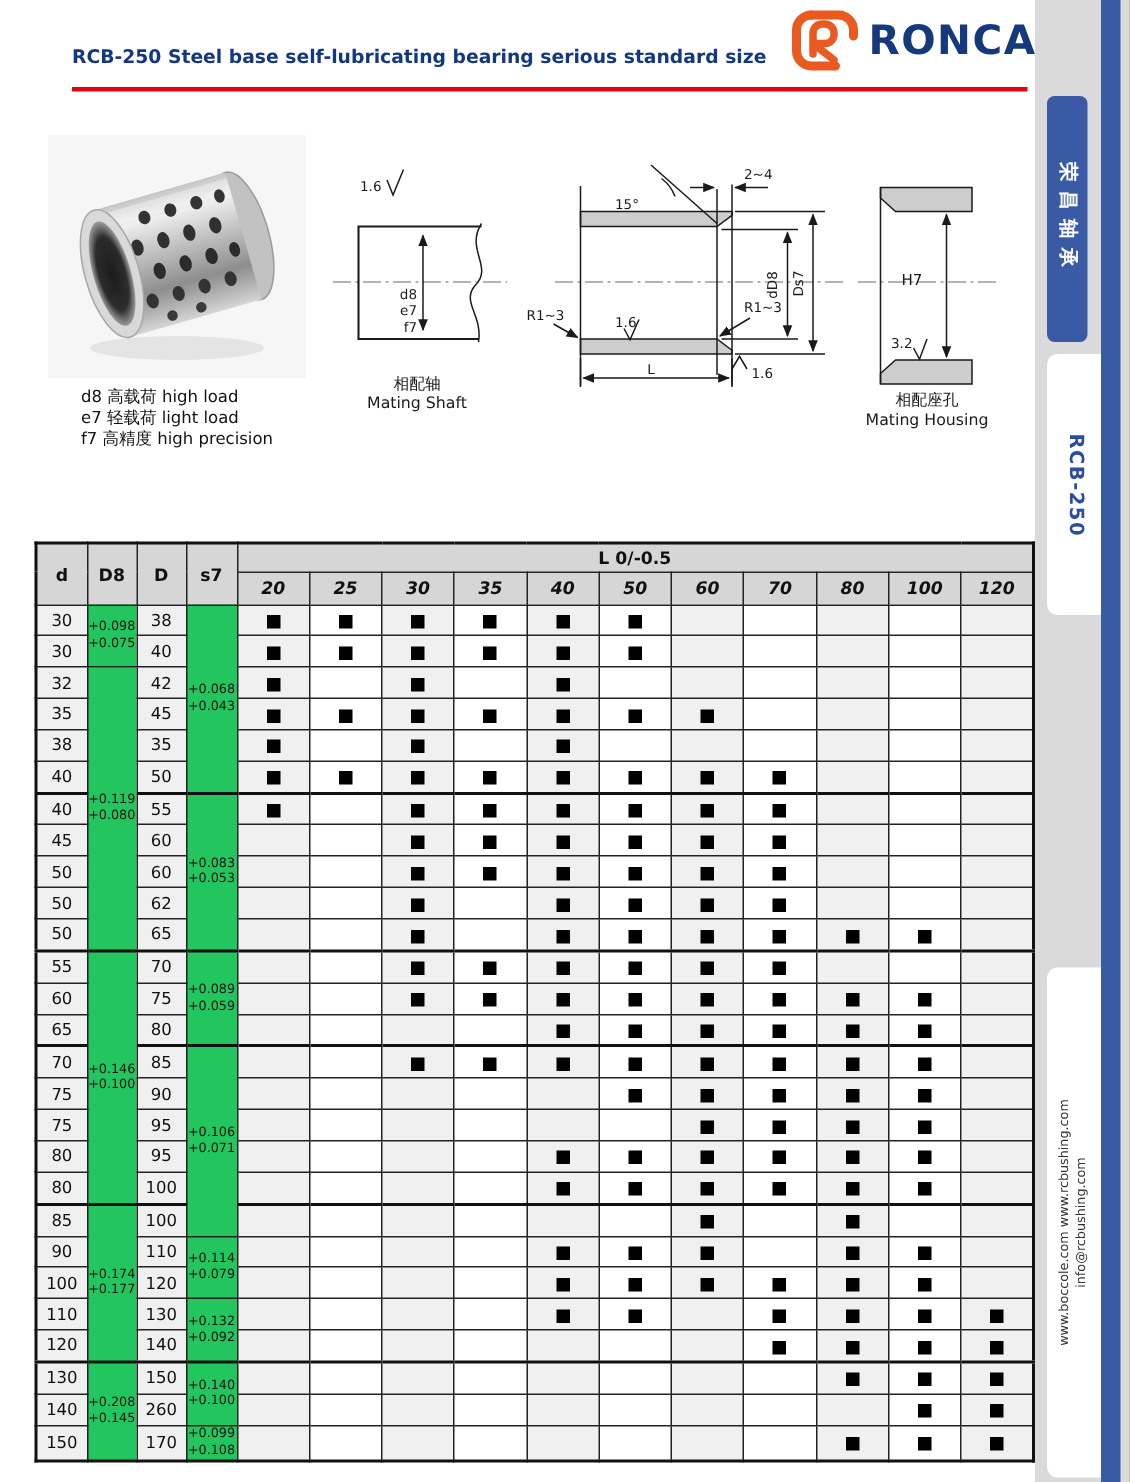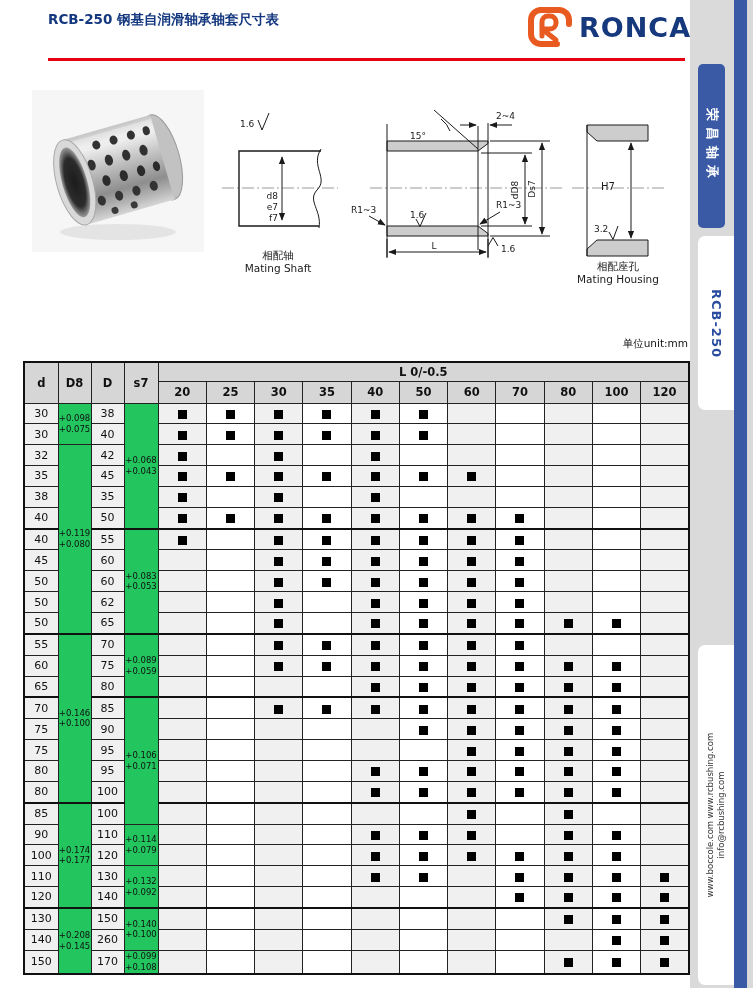--- a/index.html
+++ b/index.html
@@ -35,34 +35,34 @@
   .dline { stroke:#1a1a1a; stroke-width:1; fill:none; }
   .dthick { stroke:#1a1a1a; stroke-width:1.4; fill:none; }
   .cline { stroke:#9a9a9a; stroke-width:1; stroke-dasharray:12 3 2 3; fill:none; }
   .metal { fill:#cdcdcd; stroke:#1a1a1a; stroke-width:1; }
   
   .unit-label { position:absolute; left:430px; top:337px; width:258px; text-align:right; font-size:10.5px; color:#111; }
   .tblwrap { position:absolute; left:23px; top:361px; width:667px; height:614px; }
   table { width:100%; height:100%; border-collapse:collapse; table-layout:fixed; border:2px solid #111; }
   th, td { border:1px solid #222; text-align:center; vertical-align:middle; padding:0; color:#111; }
   thead th { background:#d6d6d6; font-size:11.5px; font-weight:bold; }
-  tr.hrow1 { height:19px; } tr.hrow2 { height:22px; }
+  tr.hrow1 { height:19px; } tr.hrow2 { height:22px;font-style:italic; }
   td.num { font-size:11px; }
   td.tol { font-size:8.5px; line-height:1.25; background:#22c55e; }
   .shade { background:#f0f0f0; }
   .white { background:#fff; }
   tr.thick-top td { border-top:2px solid #111; }
   .sq { display:inline-block; width:9px; height:9px; background:#000; vertical-align:middle; }
 </style>
 </head>
 <body>
 
 <div id="page">
 
-  <div class="title-zh">RCB-250 钢基自润滑轴承轴套尺寸表</div>
+  <div class="title-en">RCB-250 Steel base self-lubricating bearing serious standard size</div>
 
   <div class="logo">
     <svg width="48" height="42" viewBox="0 0 48 42">
       <path d="M14 4 h18 a10 10 0 0 1 10 10 v4" fill="none" stroke="#e95a20" stroke-width="6" stroke-linecap="round"></path>
       <path d="M14 4 a10 10 0 0 0 -10 10 v14 a10 10 0 0 0 10 10 h16" fill="none" stroke="#e95a20" stroke-width="6" stroke-linecap="round"></path>
       <path d="M15 30 v-14 a6 6 0 0 1 6 -6 h2 a6 6 0 0 1 6 6 v1 a6 6 0 0 1 -6 6 h-8 l14 11" fill="none" stroke="#e95a20" stroke-width="5" stroke-linecap="round" stroke-linejoin="round"></path>
     </svg>
     <span class="logo-text">RONCAN</span>
     <span class="logo-reg">®</span>
   </div>
@@ -124,20 +124,25 @@
           <ellipse cx="12" cy="25" rx="4" ry="5" fill="#333"></ellipse>
           <ellipse cx="30" cy="25" rx="4" ry="5" fill="#333"></ellipse>
         <ellipse cx="-14" cy="38" rx="3.5" ry="3.5" fill="#3a3a3a"></ellipse>
           <ellipse cx="6" cy="38" rx="3.5" ry="3.5" fill="#3a3a3a"></ellipse>
         <ellipse cx="-45" cy="0" rx="18" ry="44" fill="#d9d9d9" stroke="#a8a8a8" stroke-width="1"></ellipse>
         <ellipse cx="-45" cy="0" rx="12.5" ry="36" fill="url(#bore)"></ellipse>
       </g>
     </svg>
   </div>
 
+  <div class="legend">
+    <div>d8 高载荷  high load</div>
+    <div>e7 轻载荷  light load</div>
+    <div>f7 高精度  high precision</div>
+  </div>
 
   <div class="diagrams">
     <svg width="470" height="215" viewBox="0 0 470 215">
       <defs>
         <marker id="arr" viewBox="0 0 10 10" refX="9" refY="5" markerWidth="8" markerHeight="8" orient="auto-start-reverse">
           <path d="M0,1 L10,5 L0,9 z" fill="#1a1a1a"></path>
         </marker>
       </defs>
 
       <g>
@@ -205,21 +210,20 @@
         <line class="dline" x1="411" y1="45" x2="411" y2="140" marker-start="url(#arr)" marker-end="url(#arr)"></line>
         <text x="381" y="92" font-size="10">H7</text>
         <text x="374" y="134" font-size="9">3.2</text>
         <path class="dline" d="M389,134 L393,141.5 L398,128"></path>
         <text x="398" y="172" font-size="10.5" text-anchor="middle">相配座孔</text>
         <text x="398" y="185" font-size="10.5" text-anchor="middle">Mating Housing</text>
       </g>
     </svg>
   </div>
 
-  <div class="unit-label">单位unit:mm</div>
 
   <div class="tblwrap">
     <table>
       <colgroup>
         <col style="width:34px">
           <col style="width:33px">
           <col style="width:33px">
           <col style="width:34px">
       </colgroup>
       <thead>

